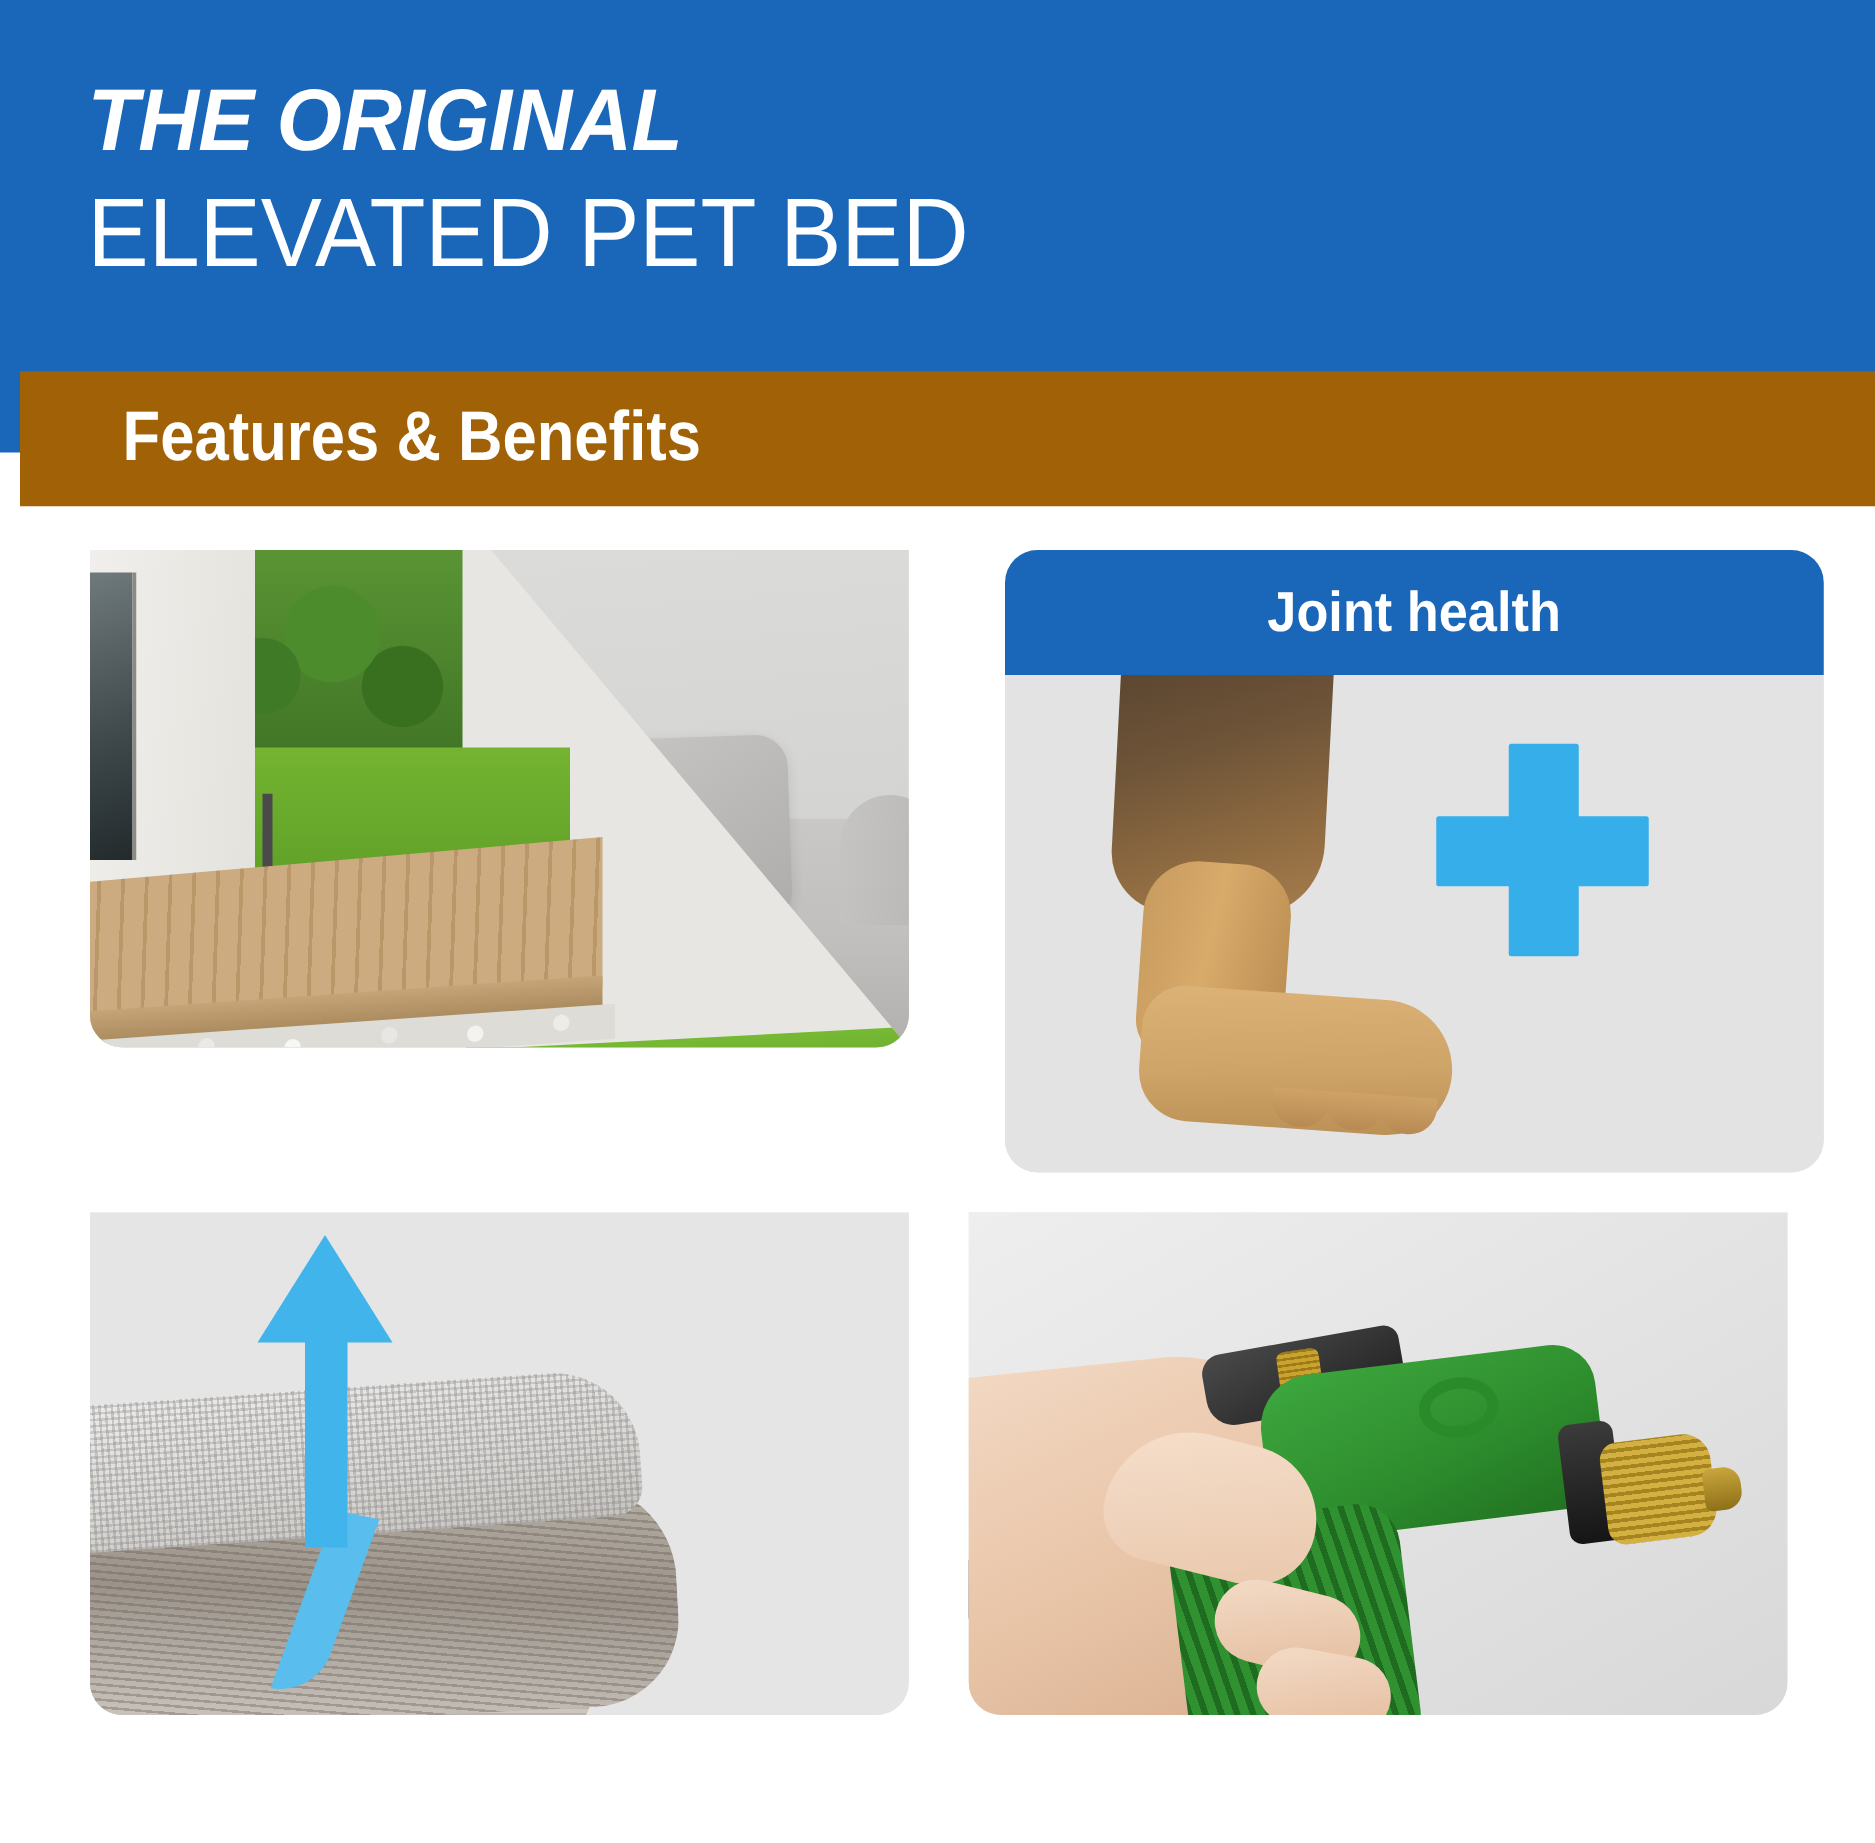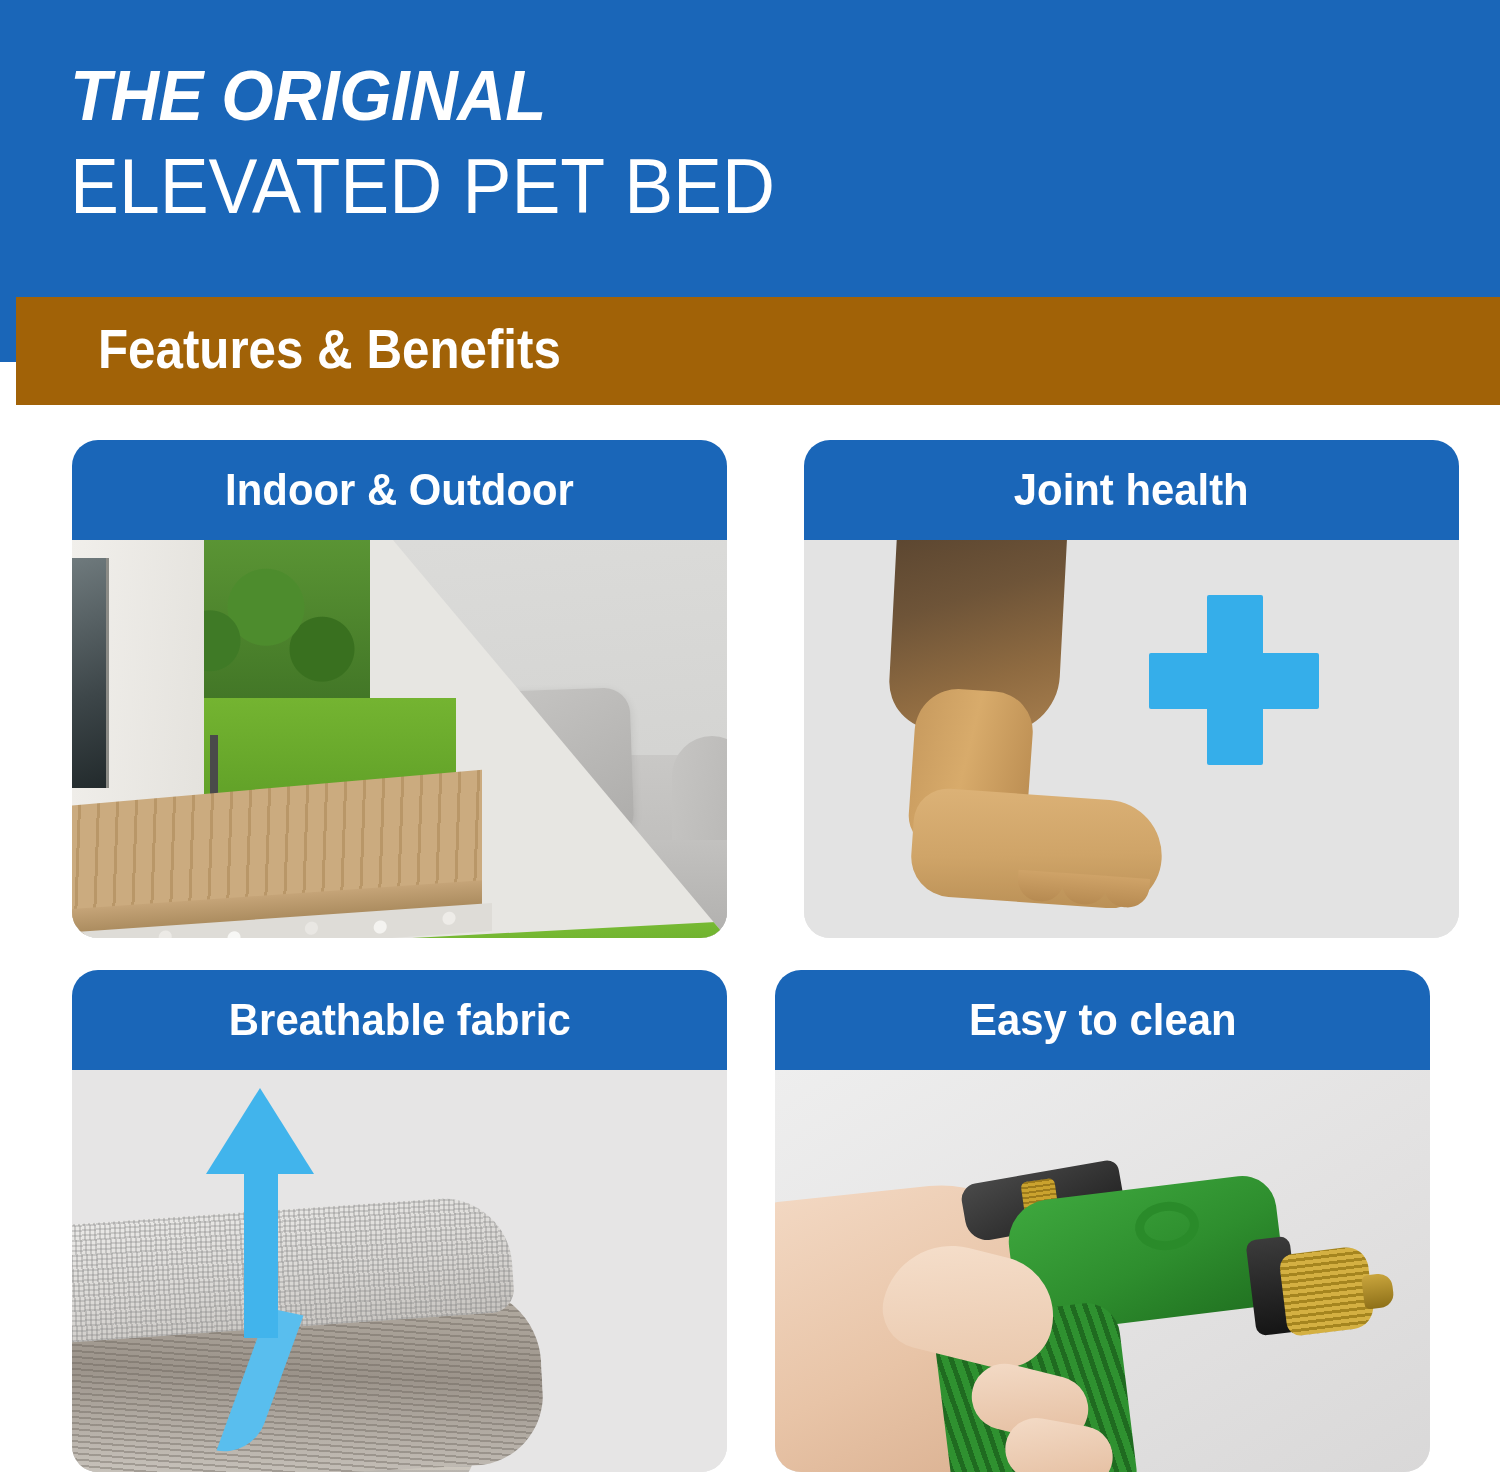--- a/index.html
+++ b/index.html
@@ -388,23 +388,20 @@
   <div class="title-line2">ELEVATED PET BED</div>
 </div>
 
 <div class="green-band">
   <div class="green-band-title">Features &amp; Benefits</div>
 </div>
 
 <div class="cards">
 
   <div class="card c0">
-    <div class="card-header">
-      <div class="card-header-label">Indoor &amp; Outdoor</div>
-    </div>
     <div class="card-media">
       <div class="scene-io">
         <div class="io-indoor-wall"></div>
         <div class="io-sofa-back"></div>
         <div class="io-cushion">
           <div class="io-cushion-btn"></div>
         </div>
         <div class="io-sofa-arm"></div>
         <div class="io-sofa-seat"></div>
         <div class="io-leg-a"></div>
@@ -437,41 +434,35 @@
           <div class="paw-toe t1"></div>
           <div class="paw-toe t2"></div>
           <div class="paw-toe t3"></div>
         </div>
         <div class="cross"></div>
       </div>
     </div>
   </div>
 
   <div class="card c2">
-    <div class="card-header">
-      <div class="card-header-label">Breathable fabric</div>
-    </div>
     <div class="card-media">
       <div class="scene-fab">
         <div class="fab-under"></div>
         <div class="fab-fold"></div>
         <div class="fab-top"></div>
         <div class="fab-arrow-tail"></div>
         <div class="fab-arrow">
           <div class="head"></div>
           <div class="shaft"></div>
         </div>
       </div>
     </div>
   </div>
 
   <div class="card c3">
-    <div class="card-header">
-      <div class="card-header-label">Easy to clean</div>
-    </div>
     <div class="card-media">
       <div class="scene-hose">
         <div class="hose-tail"></div>
         <div class="hand-palm"></div>
         <div class="nozzle-lever"></div>
         <div class="nozzle-screw"></div>
         <div class="nozzle-body"></div>
         <div class="nozzle-hook"></div>
         <div class="nozzle-collar"></div>
         <div class="nozzle-brass"></div>

